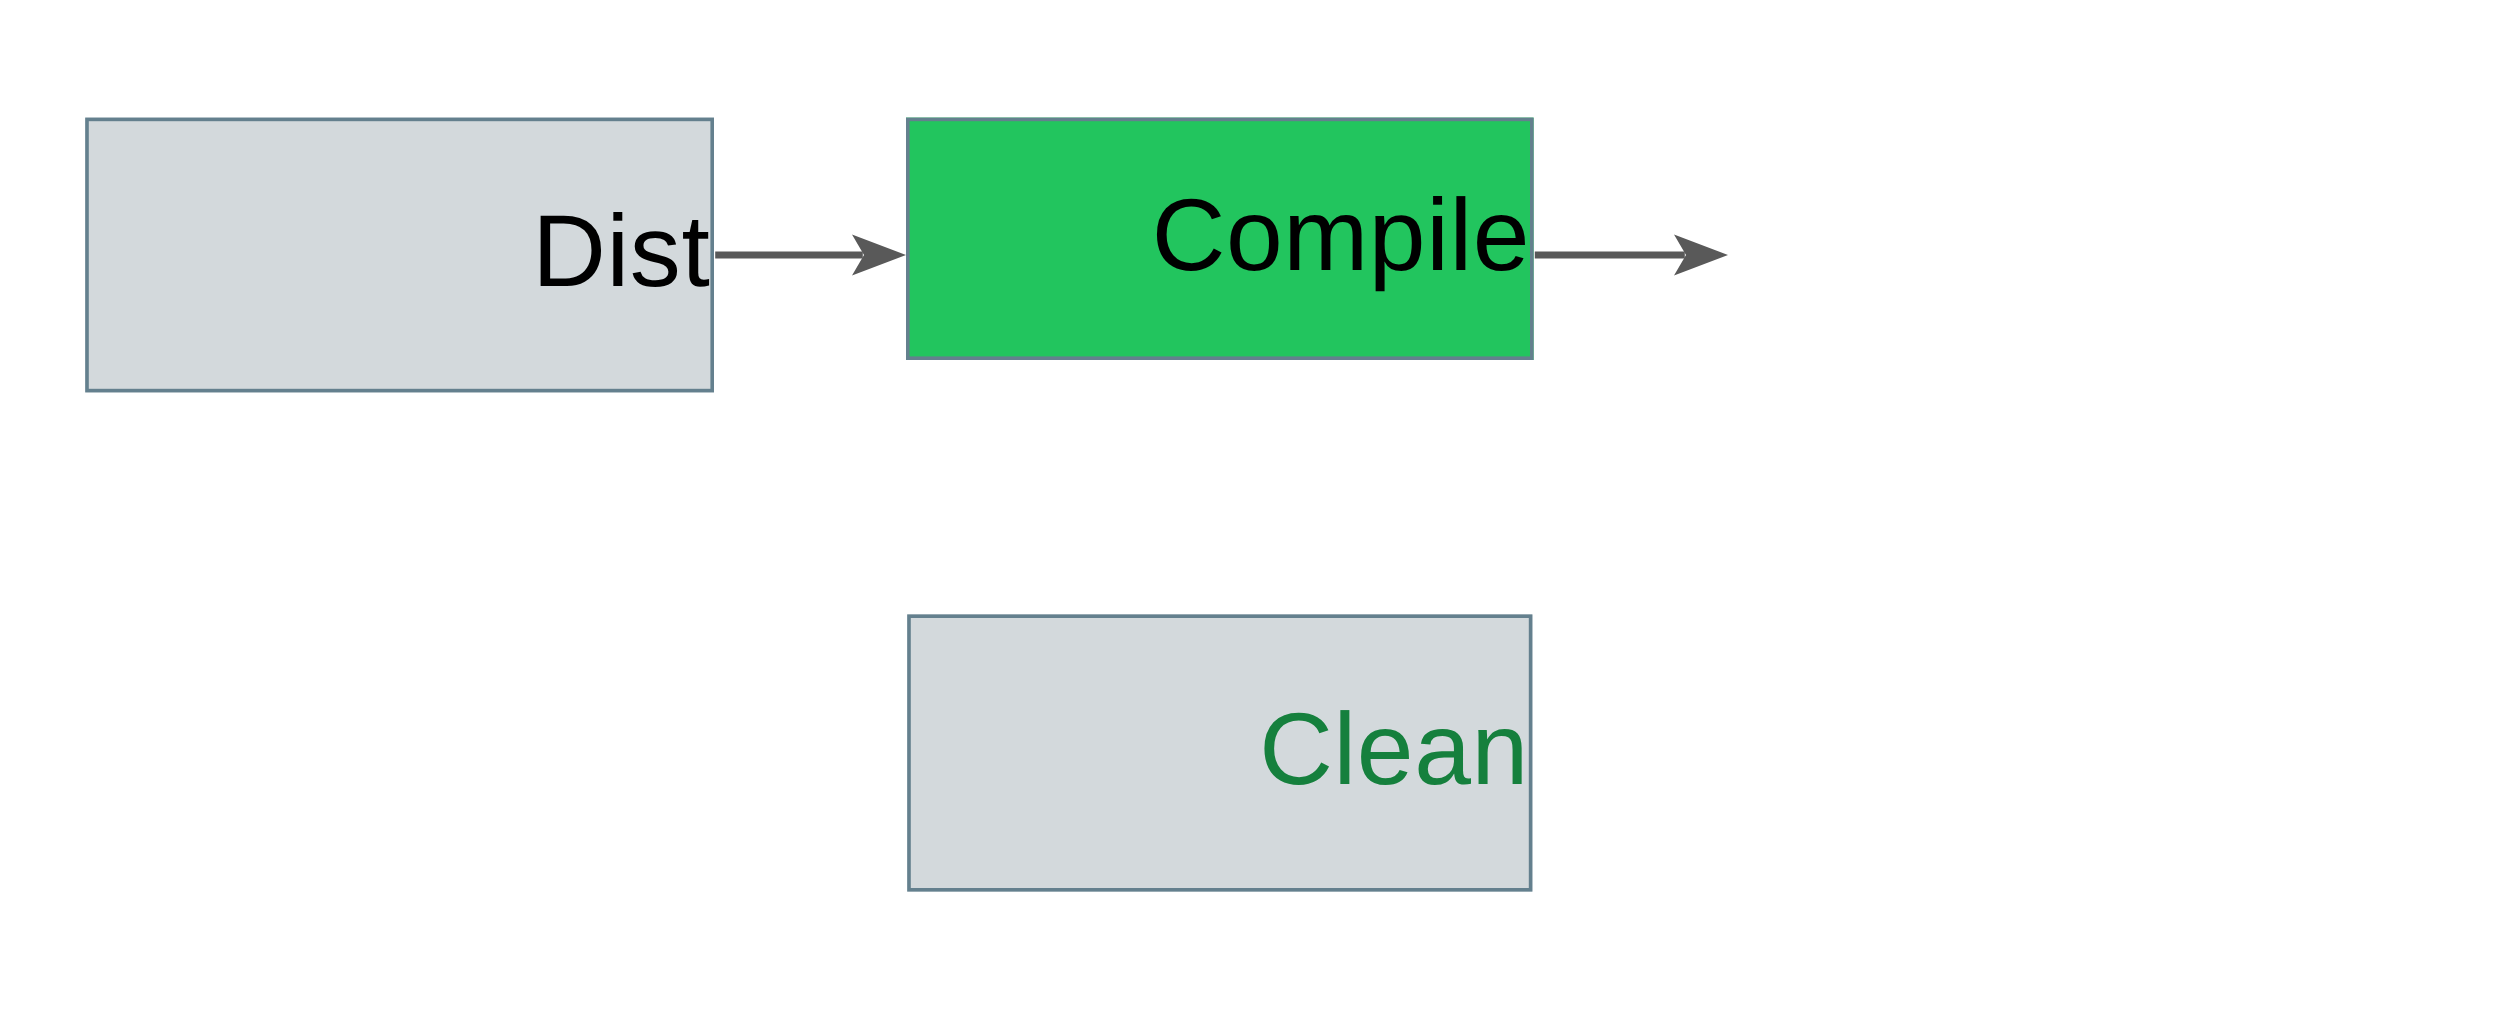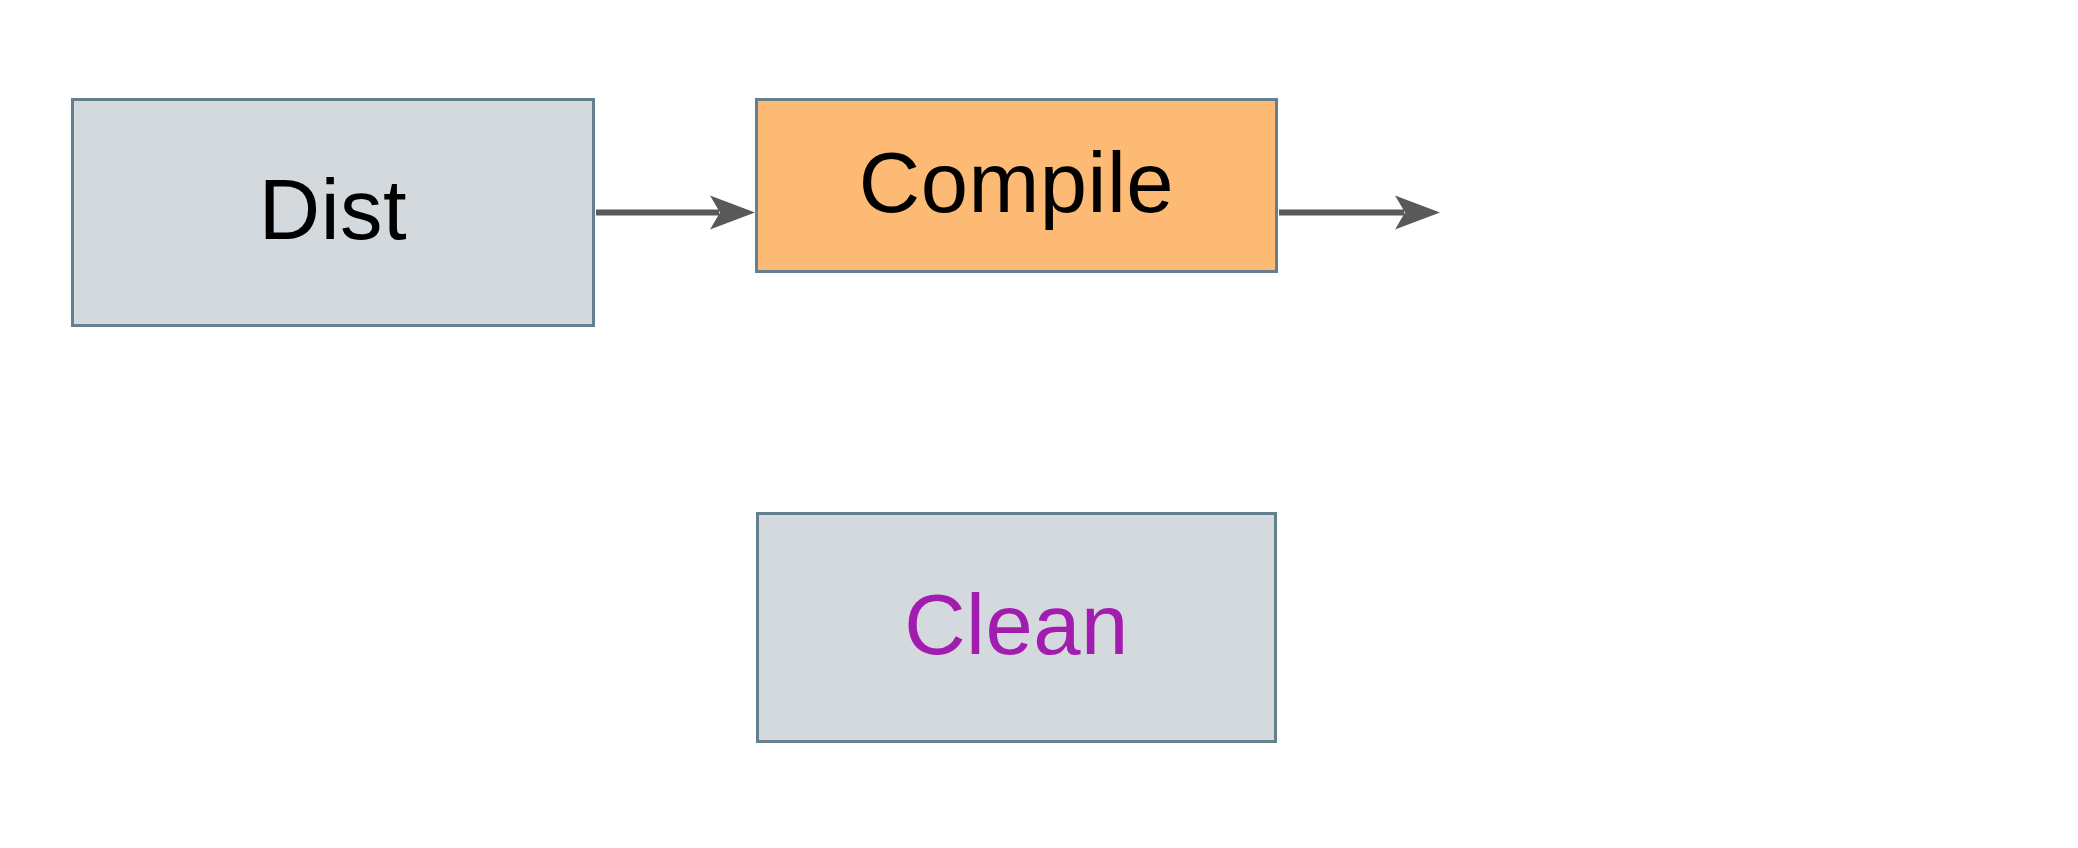--- a/index.html
+++ b/index.html
@@ -19,21 +19,21 @@
     pointer-events: none;
   }
   .edges-layer g {
     pointer-events: all;
   }
   .node {
     position: absolute;
     box-sizing: border-box;
     display: flex;
     align-items: center;
-    justify-content: center;
+    justify-content: flex-end;
   }
   .node-label {
     display: block;
     text-align: center;
     line-height: 1;
     padding-bottom: 6px; 
     letter-spacing: 0.5px;
   }
 </style>
 </head>
@@ -46,19 +46,19 @@
         <polygon points="710,195.5 755,212.5 710,229.5 720,212.5" fill="#595959"></polygon>
       </g>
       <g>
         <line x1="1279" y1="212.5" x2="1404" y2="212.5" stroke="#595959" stroke-width="6"></line>
         <polygon points="1395,195.5 1440,212.5 1395,229.5 1405,212.5" fill="#595959"></polygon>
       </g>
     </svg>
     <div class="node" style="left: 71px; top: 98px; width: 524px; height: 229px; background: rgb(211, 217, 220); border: 3px solid rgb(100, 128, 142);">
       <span class="node-label" style="color: rgb(0, 0, 0); font-size: 85px;">Dist</span>
     </div>
-    <div class="node" style="left: 755px; top: 98px; width: 523px; height: 175px; background: #fdba74; border: 3px solid rgb(100, 128, 142);">
+    <div class="node" style="left: 755px; top: 98px; width: 523px; height: 202px; background: #22c55e; border: 3px solid rgb(100, 128, 142);">
       <span class="node-label" style="color: rgb(0, 0, 0); font-size: 85px;">Compile</span>
     </div>
     <div class="node" style="left: 756px; top: 512px; width: 521px; height: 231px; background: rgb(211, 217, 220); border: 3px solid rgb(100, 128, 142);">
-      <span class="node-label" style="color: #a21caf; font-size: 85px;">Clean</span>
+      <span class="node-label" style="color: #15803d; font-size: 85px;">Clean</span>
     </div>
   </div>
 
 </body></html>

